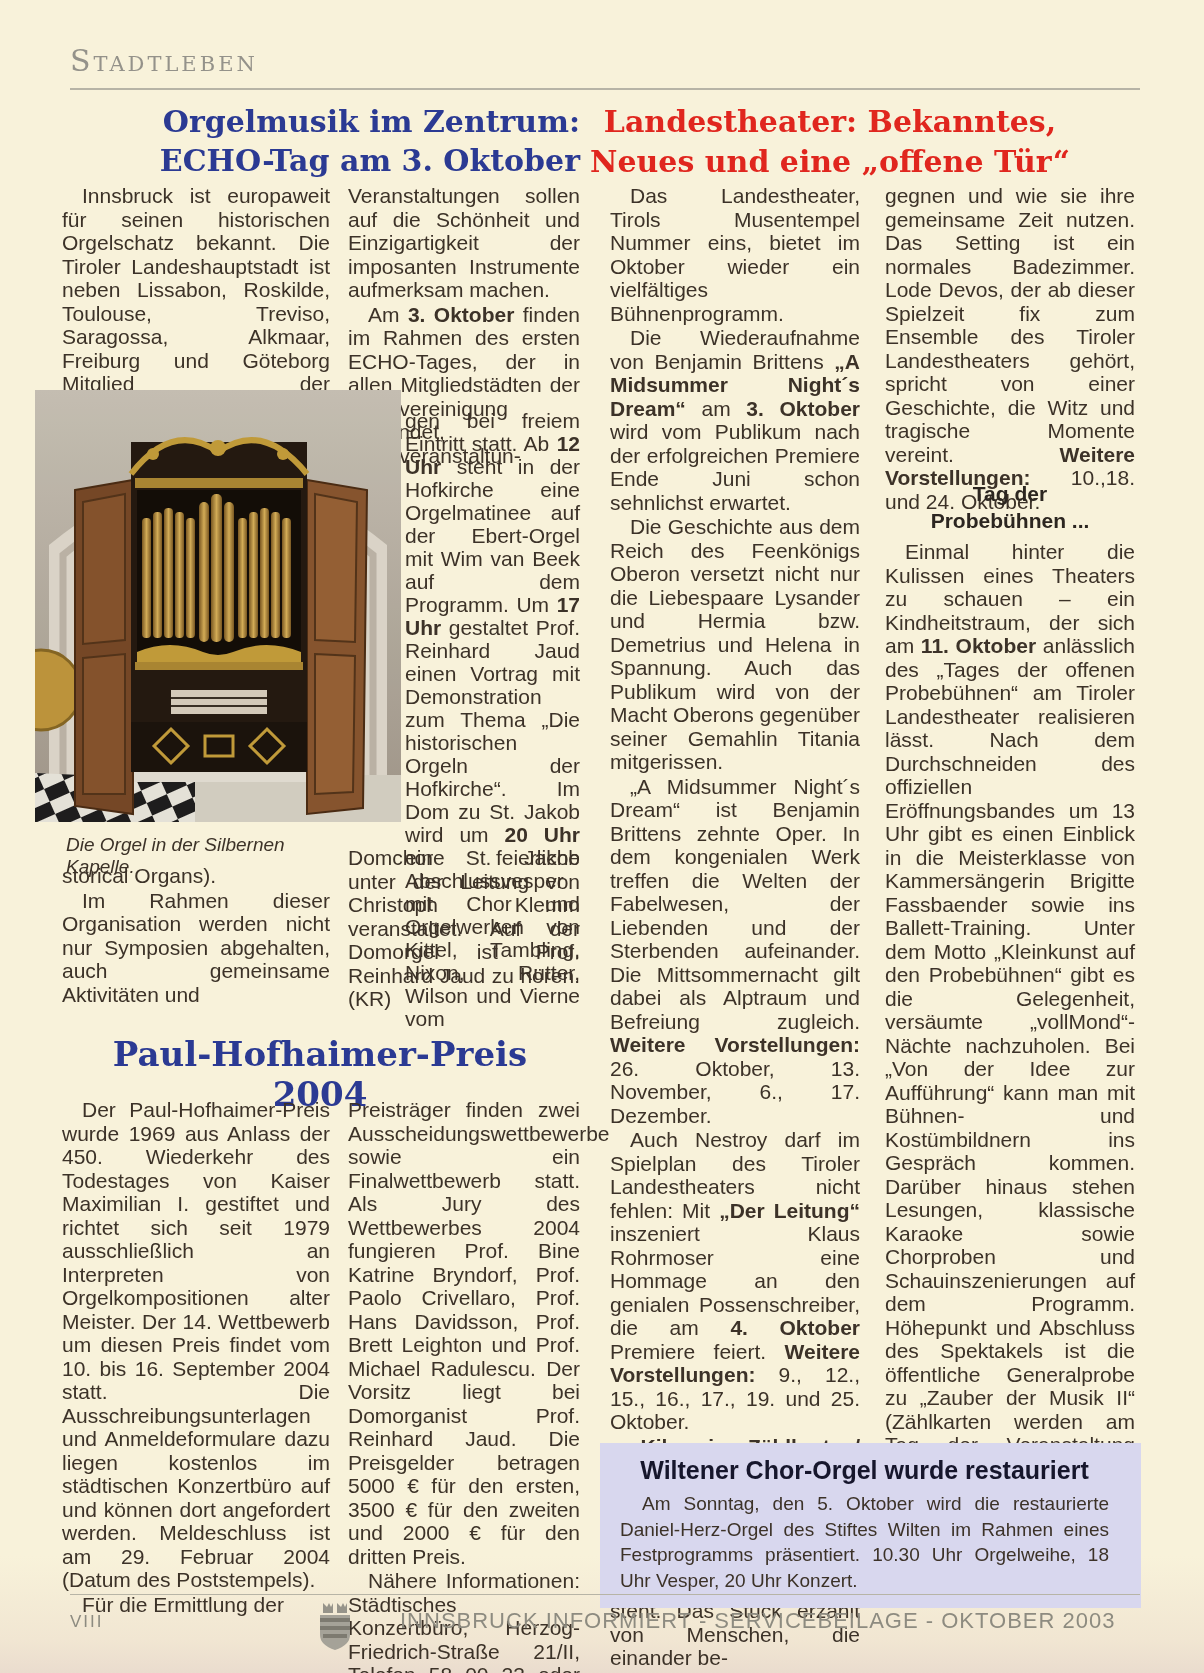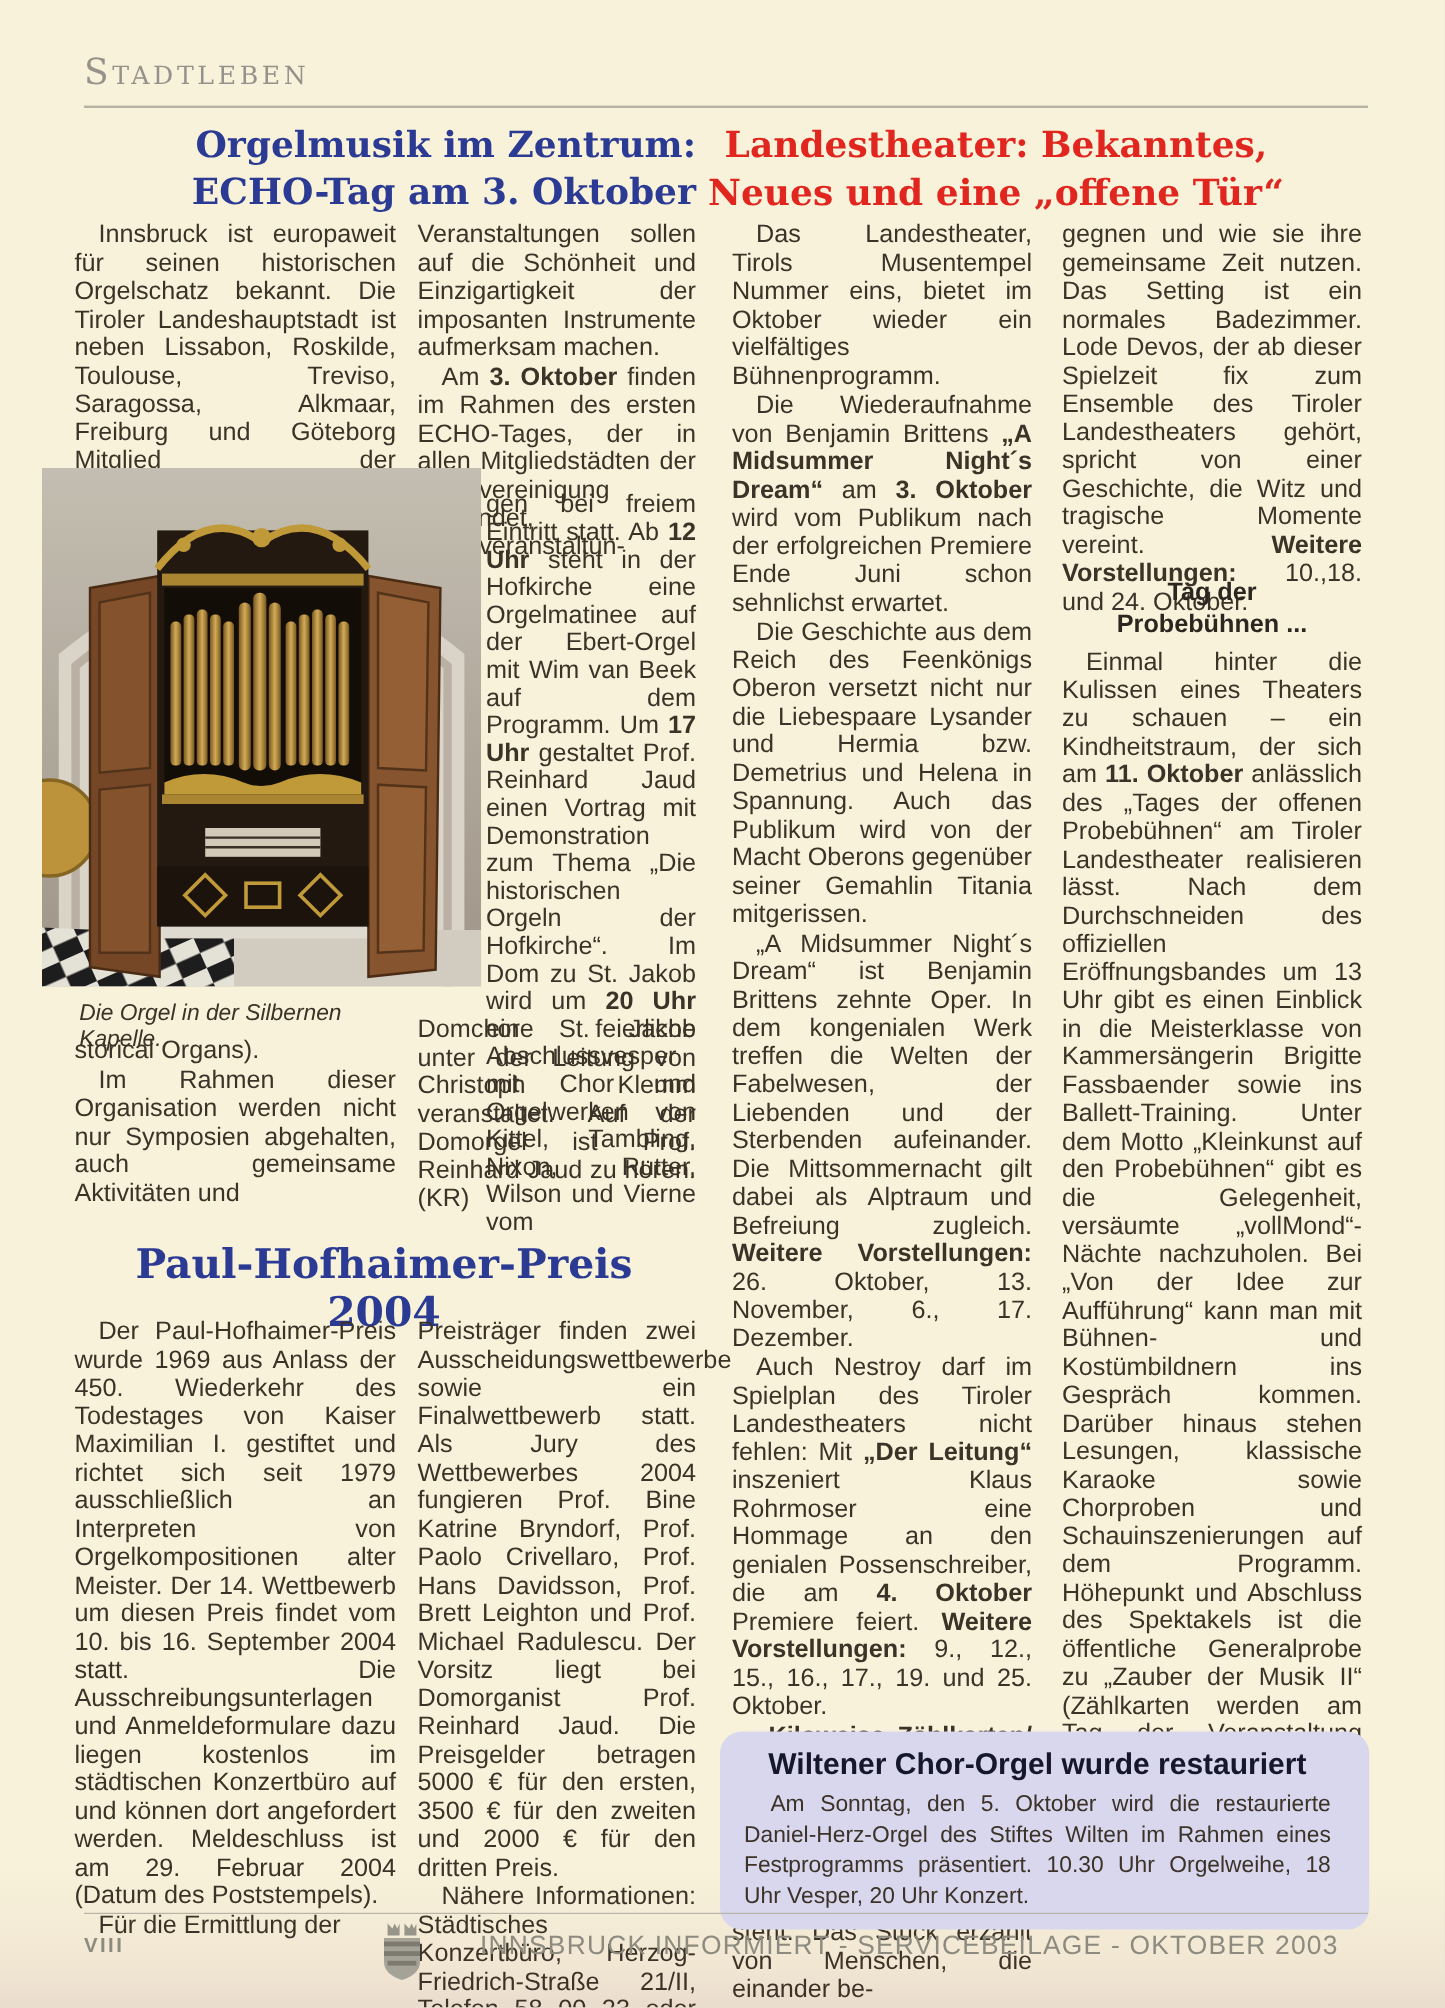--- a/index.html
+++ b/index.html
@@ -15,26 +15,26 @@
   .h-blue{color:#2b3a93;font-weight:bold;text-align:right;font-size:30px;line-height:39px;}
   .h-blue2{color:#2b3a93;font-weight:bold;text-align:center;font-size:34px;line-height:40px;}
   .h-red{color:#e0261e;font-weight:bold;text-align:center;font-size:30px;line-height:40px;}
   .section-head{
     font-family:"DejaVu Serif","Liberation Serif",serif;font-variant:small-caps;
     font-size:30px;color:#94928a;letter-spacing:3px;line-height:30px;
   }
   .rule{background:#b7b4a6;height:2px;}
   .caption{font-style:italic;font-size:19px;color:#3c3228;}
   .subhead{font-weight:bold;color:#2c2620;font-size:21px;line-height:27px;text-align:center;}
-  .wilten{background:#d8d7ee;padding:12px 32px 14px 20px;box-sizing:border-box;border-radius:18px;}
+  .wilten{background:#d8d7ee;padding:12px 32px 14px 20px;box-sizing:border-box;}
   .wilten-title{font-weight:bold;font-size:25px;line-height:30px;text-align:center;color:#16162c;margin-bottom:6px;}
   .wilten .para{font-size:19px;line-height:25.5px;}
   .wilten .para.ind{text-indent:22px;}
   .footer-text{color:#8d8b80;font-size:22px;letter-spacing:1px;}
-  .pagenum{color:#8d8b80;font-size:17px;letter-spacing:2px;font-weight:bold;}
+  .pagenum{color:#8d8b80;font-size:17px;letter-spacing:2px;}
   .narrowcol .para{line-height:23px;}
 </style>
 </head>
 <body>
 
 <div class="page">
 
   <div class="abs section-head" style="left:70px;top:46px;">Stadtleben</div>
   <div class="abs rule" style="left:70px;top:88px;width:1070px;"></div>
 

